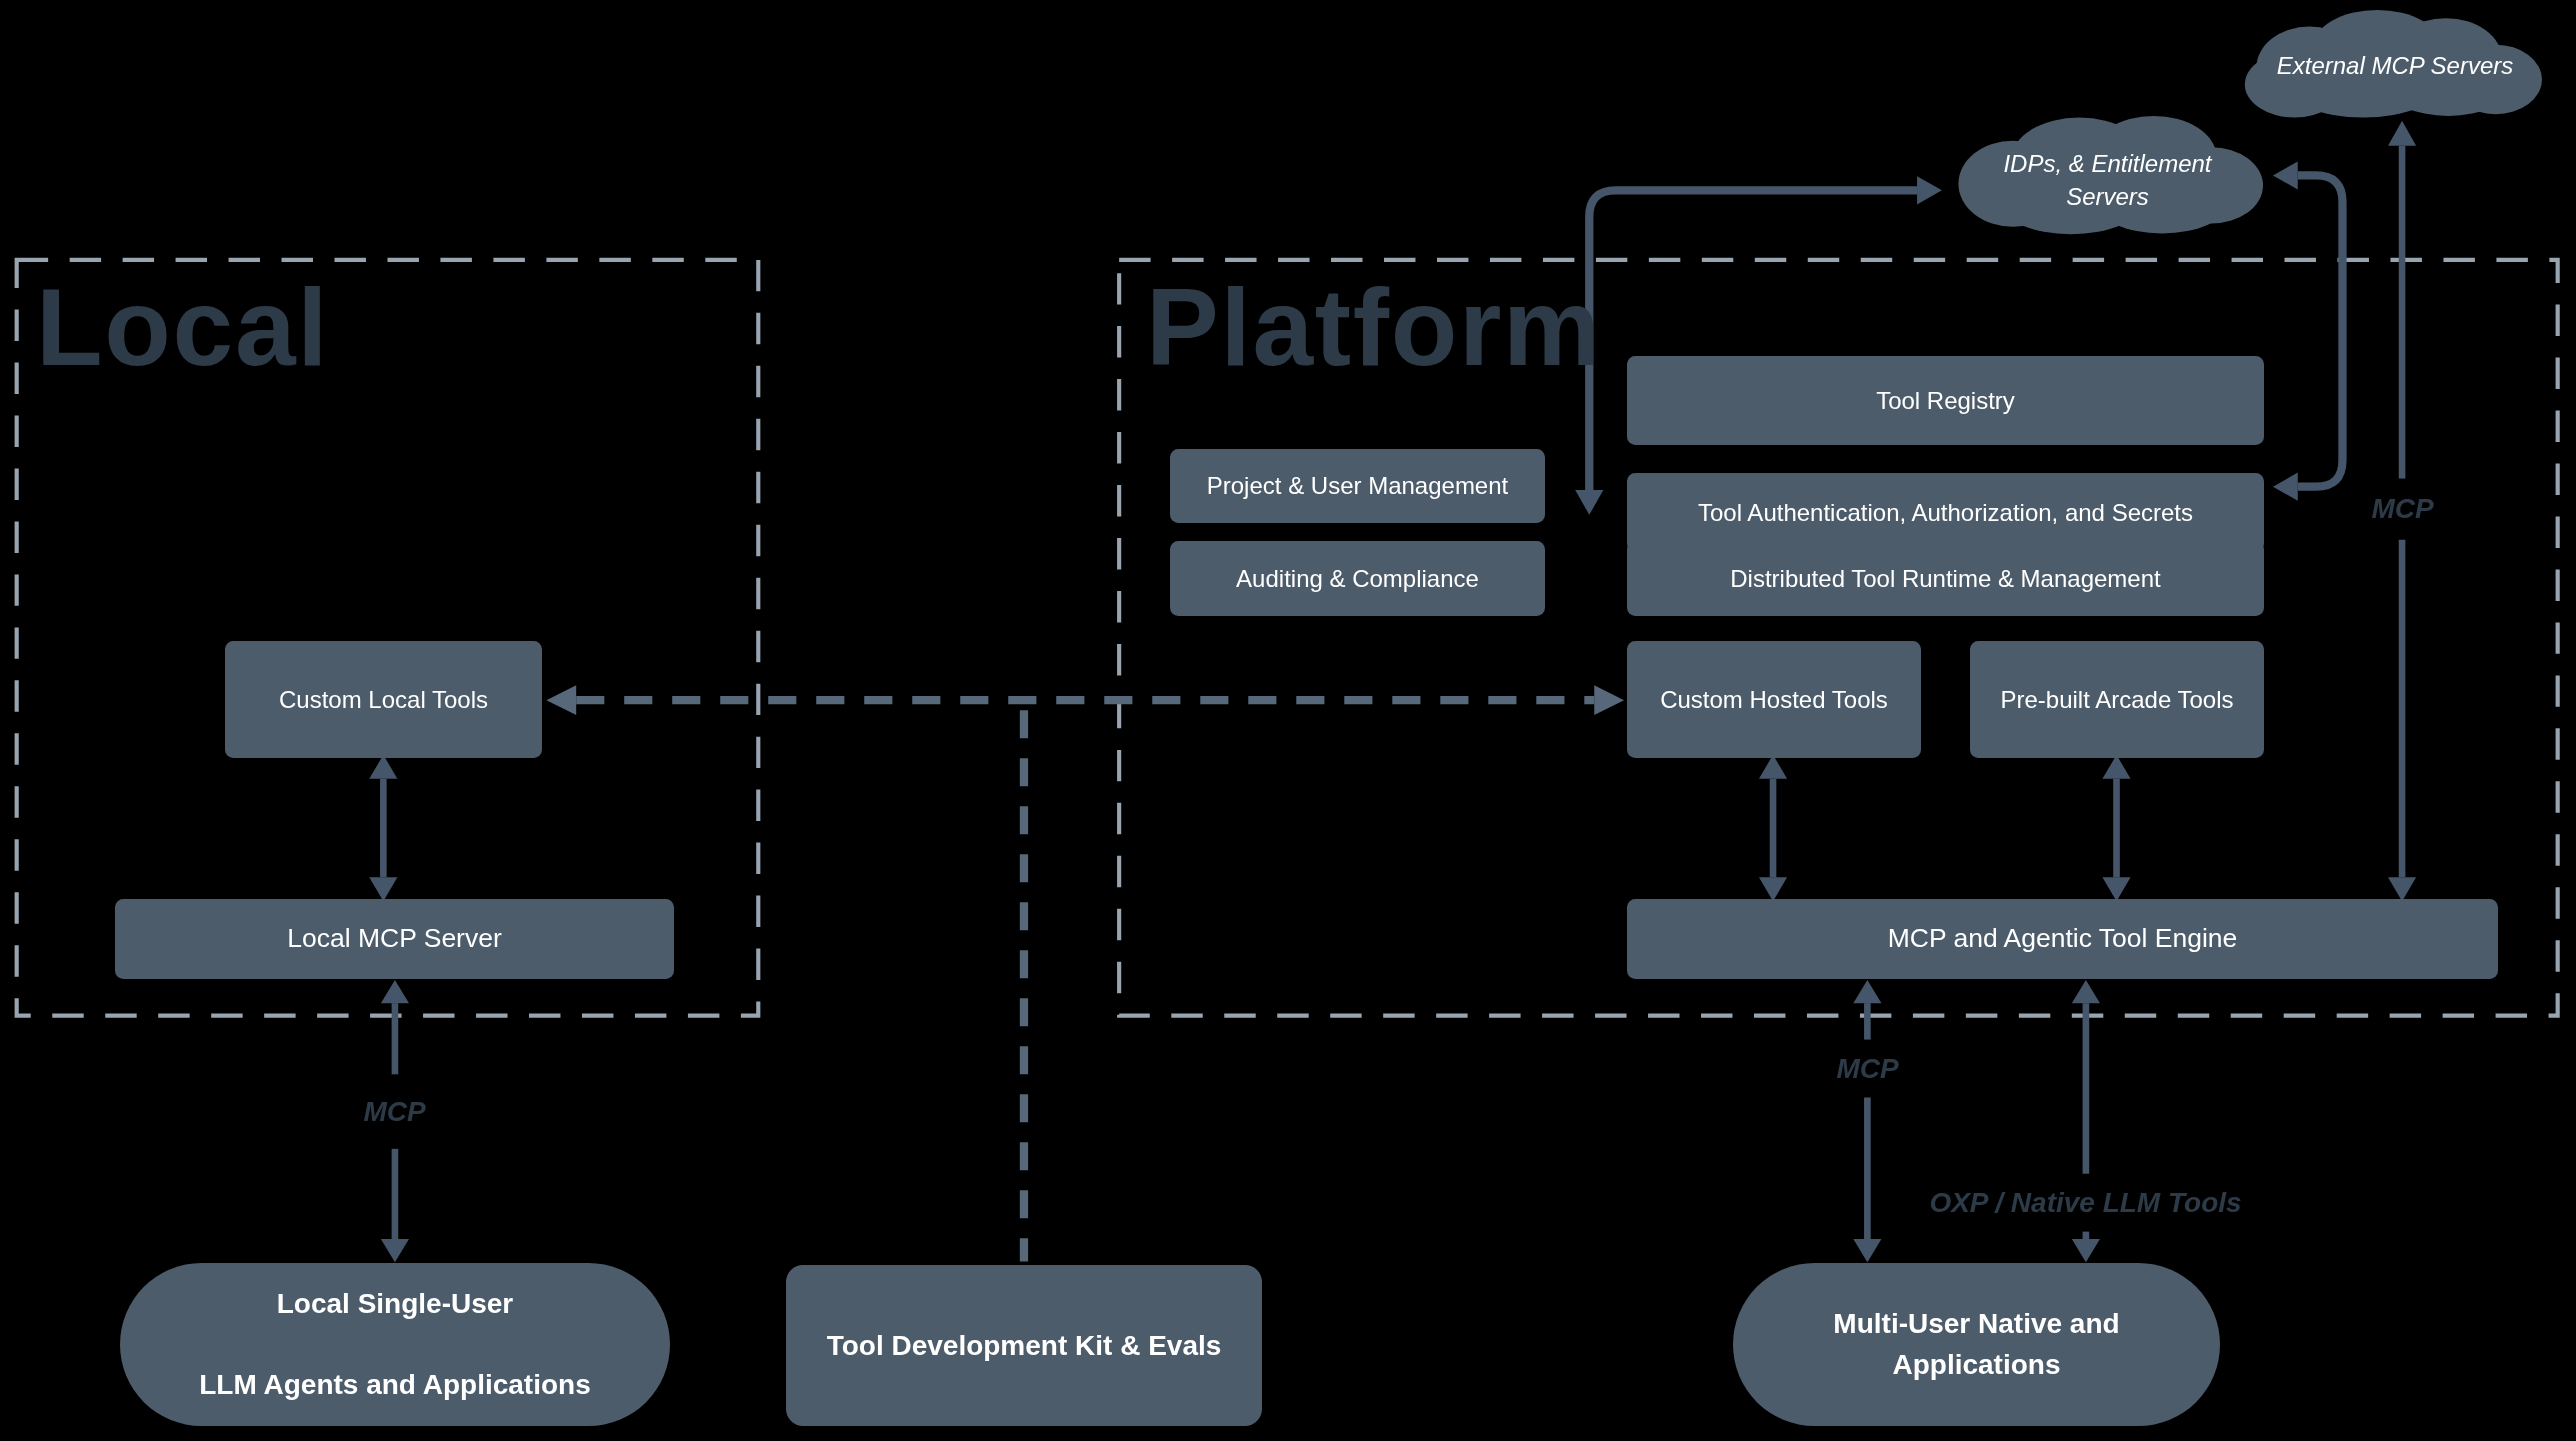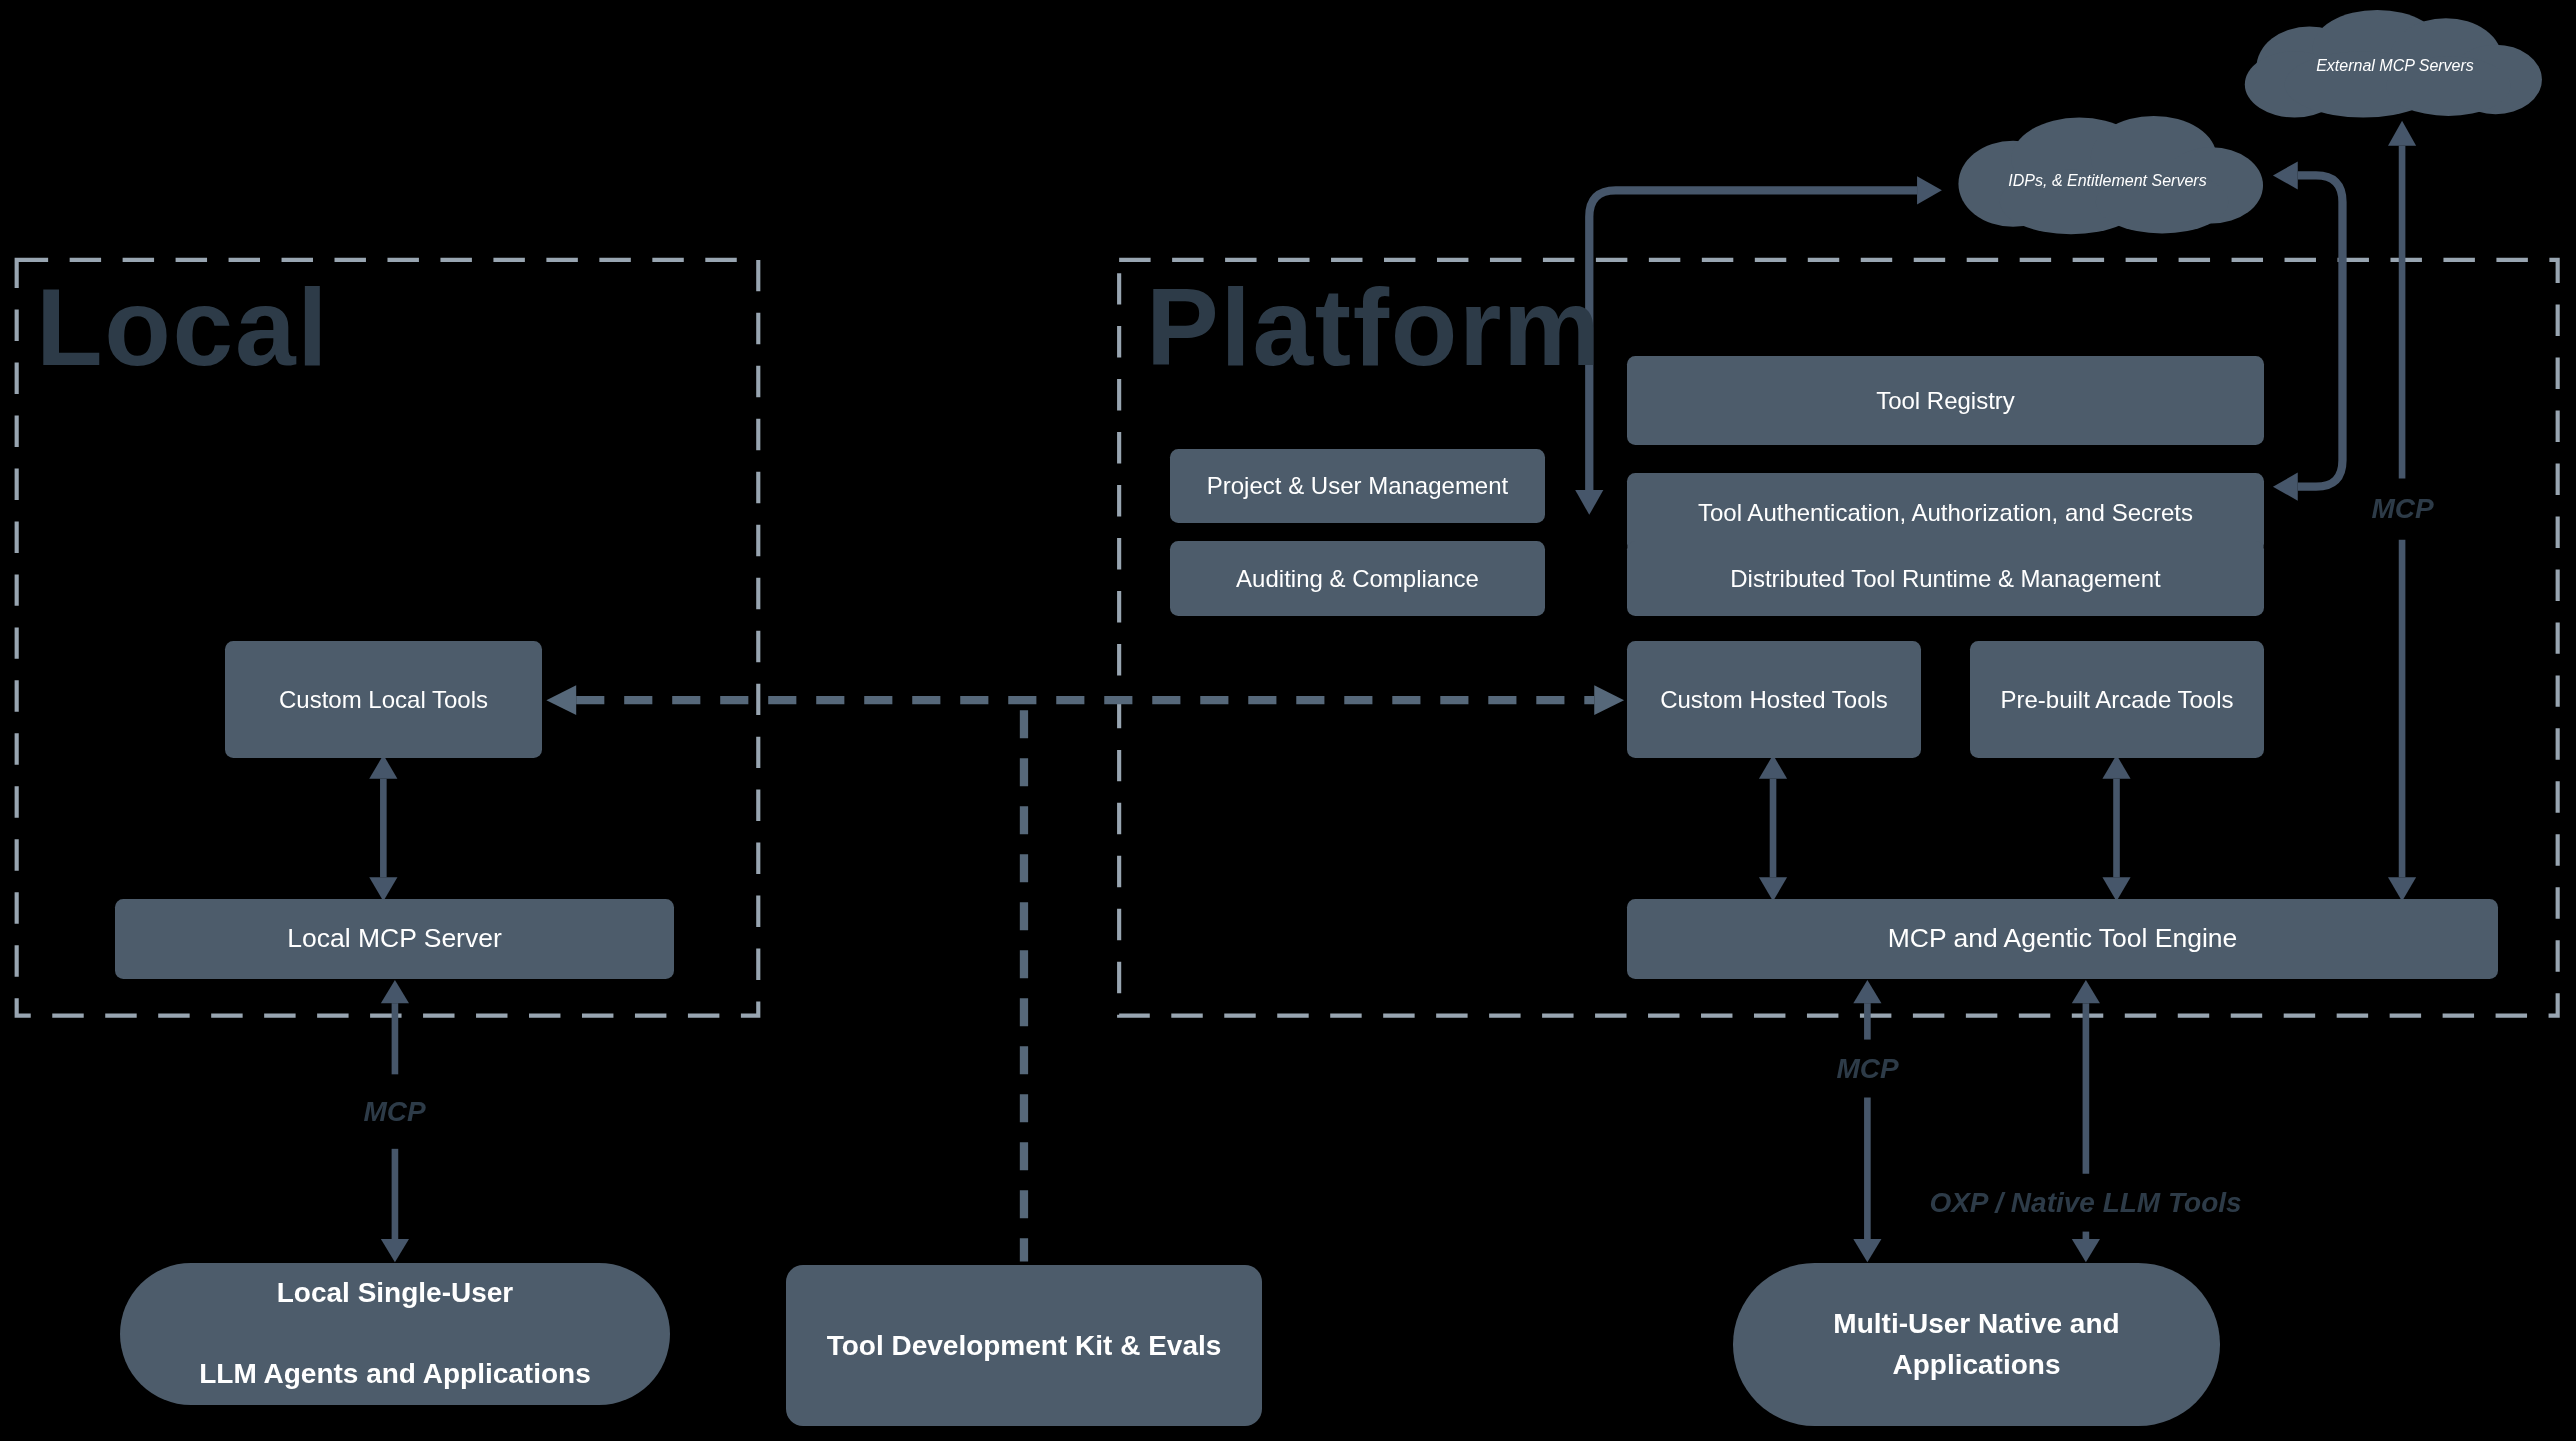--- a/index.html
+++ b/index.html
@@ -31,21 +31,21 @@
   .oval{
     position:absolute;background:var(--box);border-radius:99px;
     display:flex;flex-direction:column;align-items:center;justify-content:center;
     text-align:center;color:var(--white);font-size:28px;font-weight:700;line-height:1.45;
   }
   .edge-label{
     position:absolute;color:var(--dark-text);font-size:28px;font-weight:600;
     font-style:italic;text-align:center;line-height:1;
   }
   .cloud-label{
-    position:absolute;color:var(--white);font-size:16px;font-style:italic;font-weight:500;
+    position:absolute;color:var(--white);font-size:24px;font-style:italic;font-weight:500;
     text-align:center;line-height:1.35;display:flex;align-items:center;justify-content:center;
   }
 </style>
 </head>
 <body>
 
 <div id="canvas">
 
   <svg id="wires" width="2576" height="1441" viewBox="0 0 3112 1741" xmlns="http://www.w3.org/2000/svg">
 
@@ -146,21 +146,21 @@
   <div class="box" style="left:1627px;top:473px;width:637px;height:79px;">Tool Authentication, Authorization, and Secrets</div>
   <div class="box" style="left:1170px;top:541px;width:375px;height:75px;">Auditing &amp; Compliance</div>
   <div class="box" style="left:1627px;top:541px;width:637px;height:75px;">Distributed Tool Runtime &amp; Management</div>
   <div class="box" style="left:1627px;top:641px;width:294px;height:117px;">Custom Hosted Tools</div>
   <div class="box" style="left:1970px;top:641px;width:294px;height:117px;">Pre-built Arcade Tools</div>
   <div class="box big" style="left:1627px;top:899px;width:871px;height:80px;">MCP and Agentic Tool Engine</div>
 
   <div class="box" style="left:225px;top:641px;width:317px;height:117px;">Custom Local Tools</div>
   <div class="box big" style="left:115px;top:899px;width:559px;height:80px;">Local MCP Server</div>
 
-  <div class="oval" style="left:120px;top:1263px;width:550px;height:142px;gap:40px;">
+  <div class="oval" style="left:120px;top:1263px;width:550px;height:163px;gap:40px;">
     <div>Local Single-User</div>
     <div>LLM Agents and Applications</div>
   </div>
   <div class="box bold" style="left:786px;top:1265px;width:476px;height:161px;border-radius:17px;">Tool Development Kit &amp; Evals</div>
   <div class="oval" style="left:1733px;top:1263px;width:487px;height:163px;">
     <div>Multi-User Native and</div>
     <div>Applications</div>
   </div>
 
   <div class="edge-label" style="left:345px;top:1098px;width:99px;">MCP</div>

